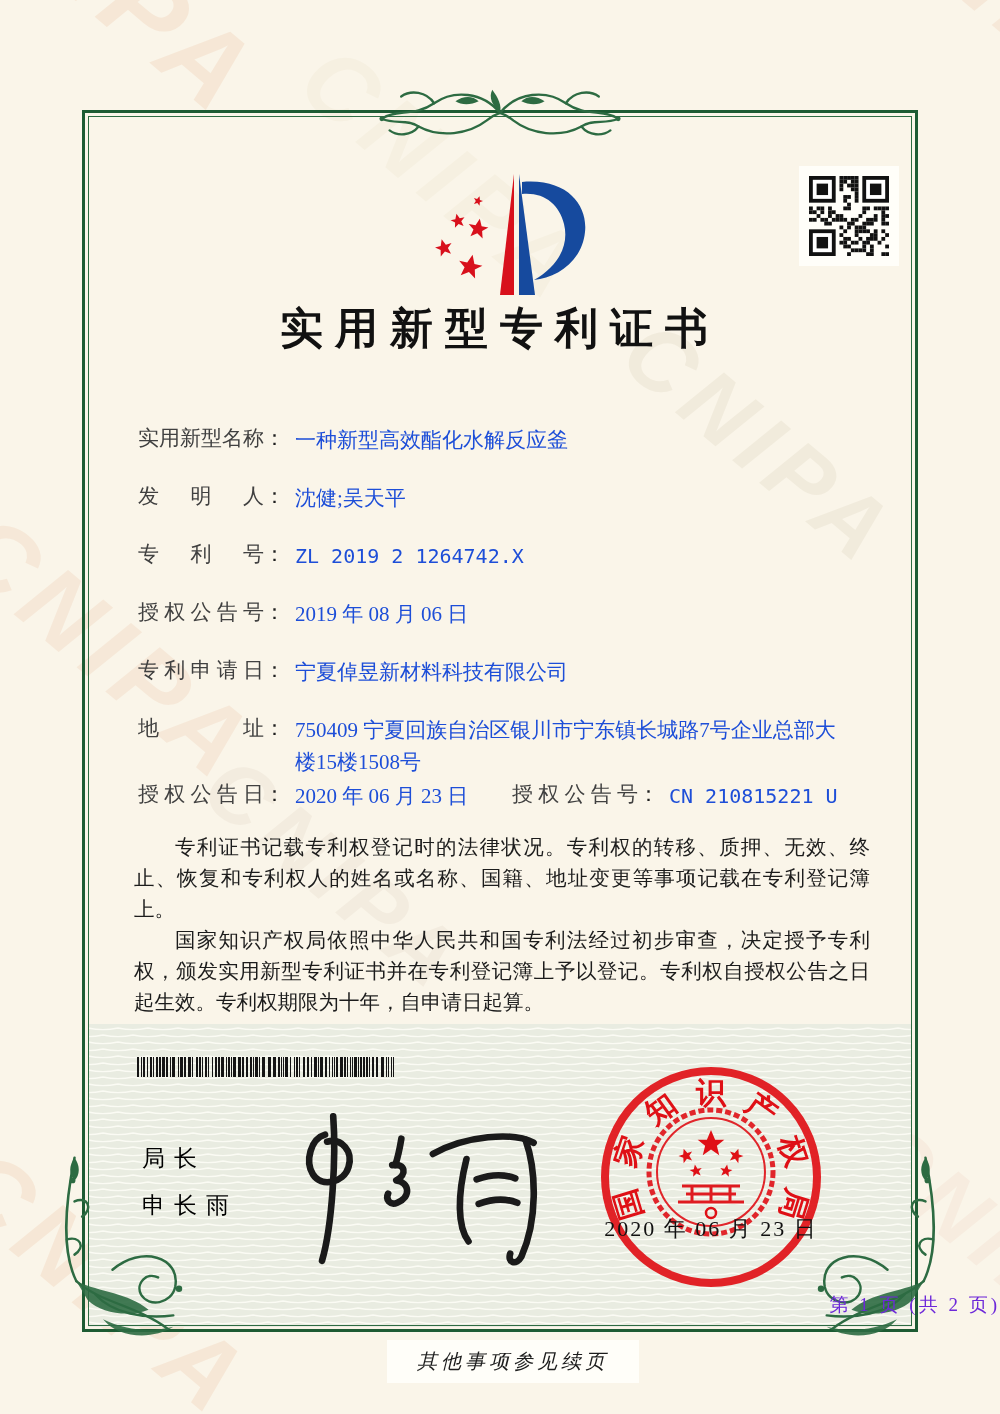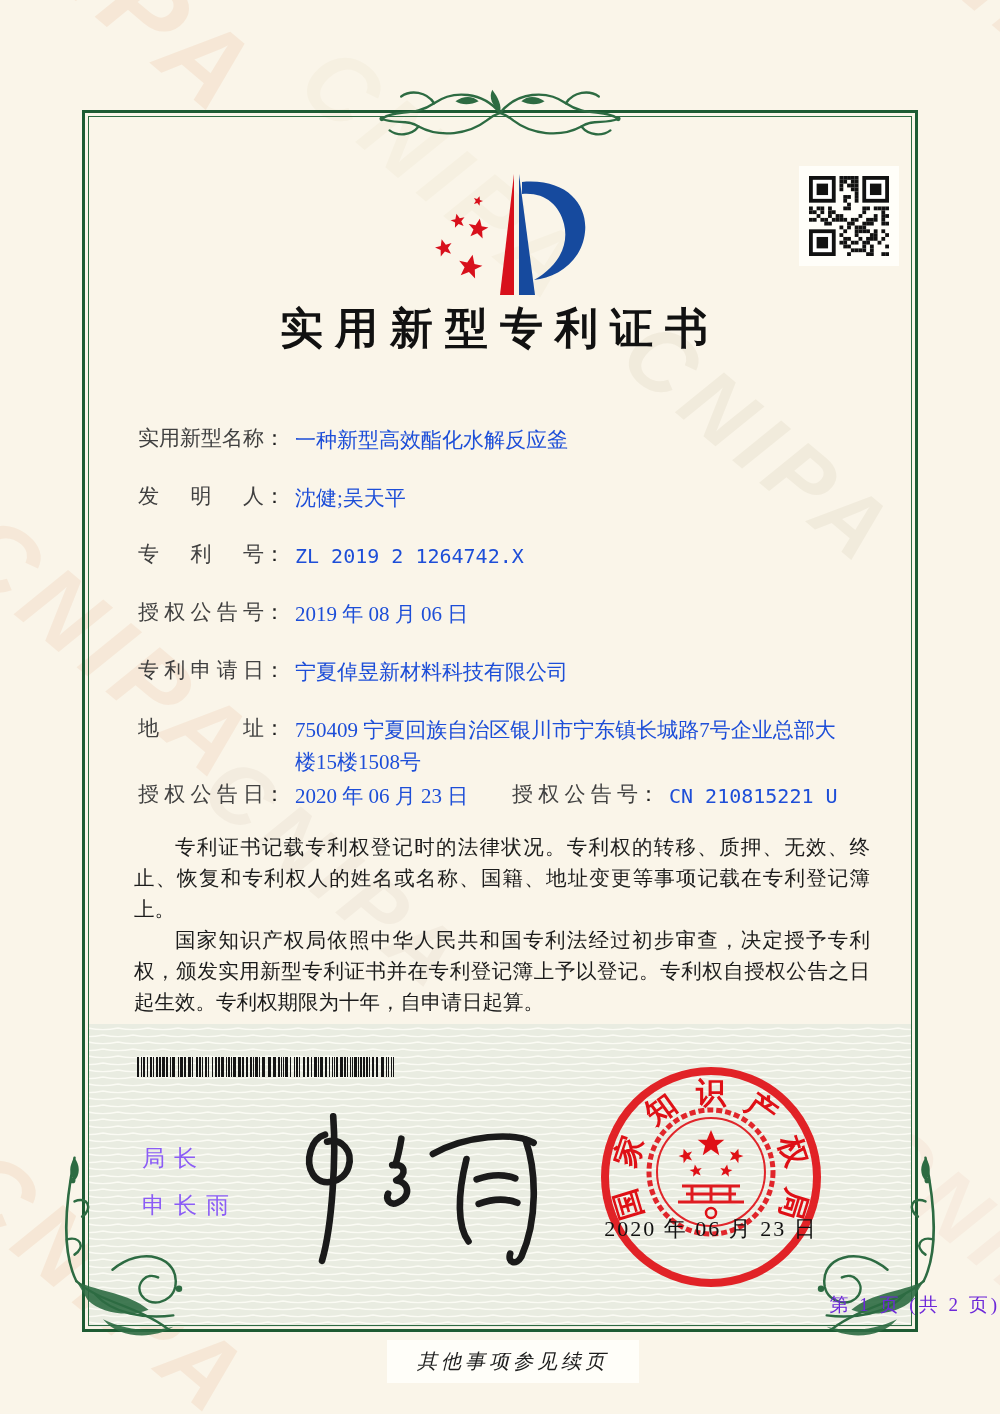--- a/index.html
+++ b/index.html
@@ -78,21 +78,21 @@
   
   .paras{position:absolute;left:134px;top:832px;width:736px;z-index:4;}
   .paras p{
     margin:0;font-size:20.5px;line-height:31px;
     text-indent:2em;text-align:justify;color:#1c1c1c;
   }
   
   .barcode{position:absolute;left:137px;top:1057px;z-index:4;}
   .signer{position:absolute;left:142px;z-index:4;
     font-family:"Liberation Sans","DejaVu Sans",sans-serif;
-    font-size:23px;letter-spacing:9px;color:#8b5cf6;}
+    font-size:23px;letter-spacing:9px;color:#000000;}
   .signer-title{top:1143px;}
   .signer-name{top:1190px;}
   .signature{position:absolute;left:262px;top:1105px;width:295px;height:165px;z-index:4;}
   .seal{position:absolute;left:594px;top:1060px;width:234px;height:234px;z-index:5;}
   .seal text{font-family:"Liberation Serif","DejaVu Serif",serif;}
   .seal .ring-ch{font-size:30px;font-weight:bold;fill:#df1016;}
   .seal-date{font-size:22px;fill:#111;letter-spacing:2px;}
   .page-num{
     position:absolute;left:0;top:1292px;width:100%;text-align:right;
     font-size:19px;letter-spacing:3px;color:#6d28d9;z-index:4;

